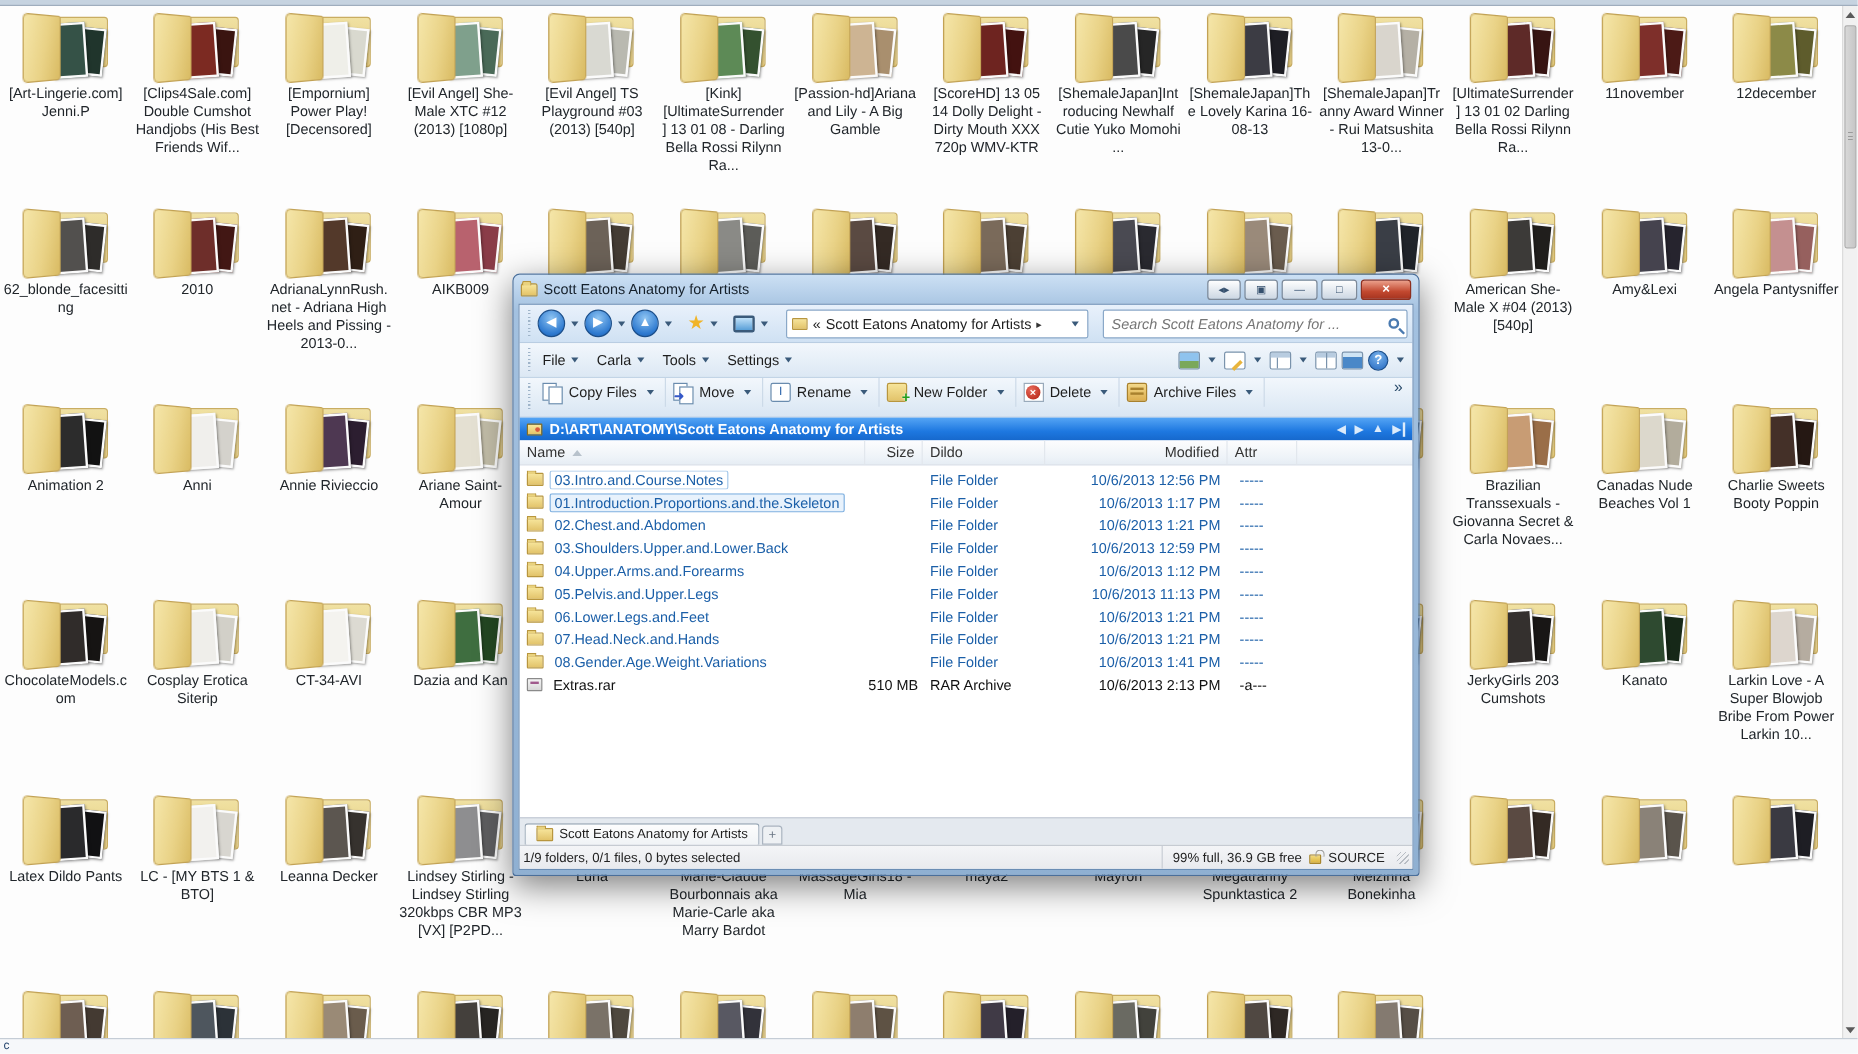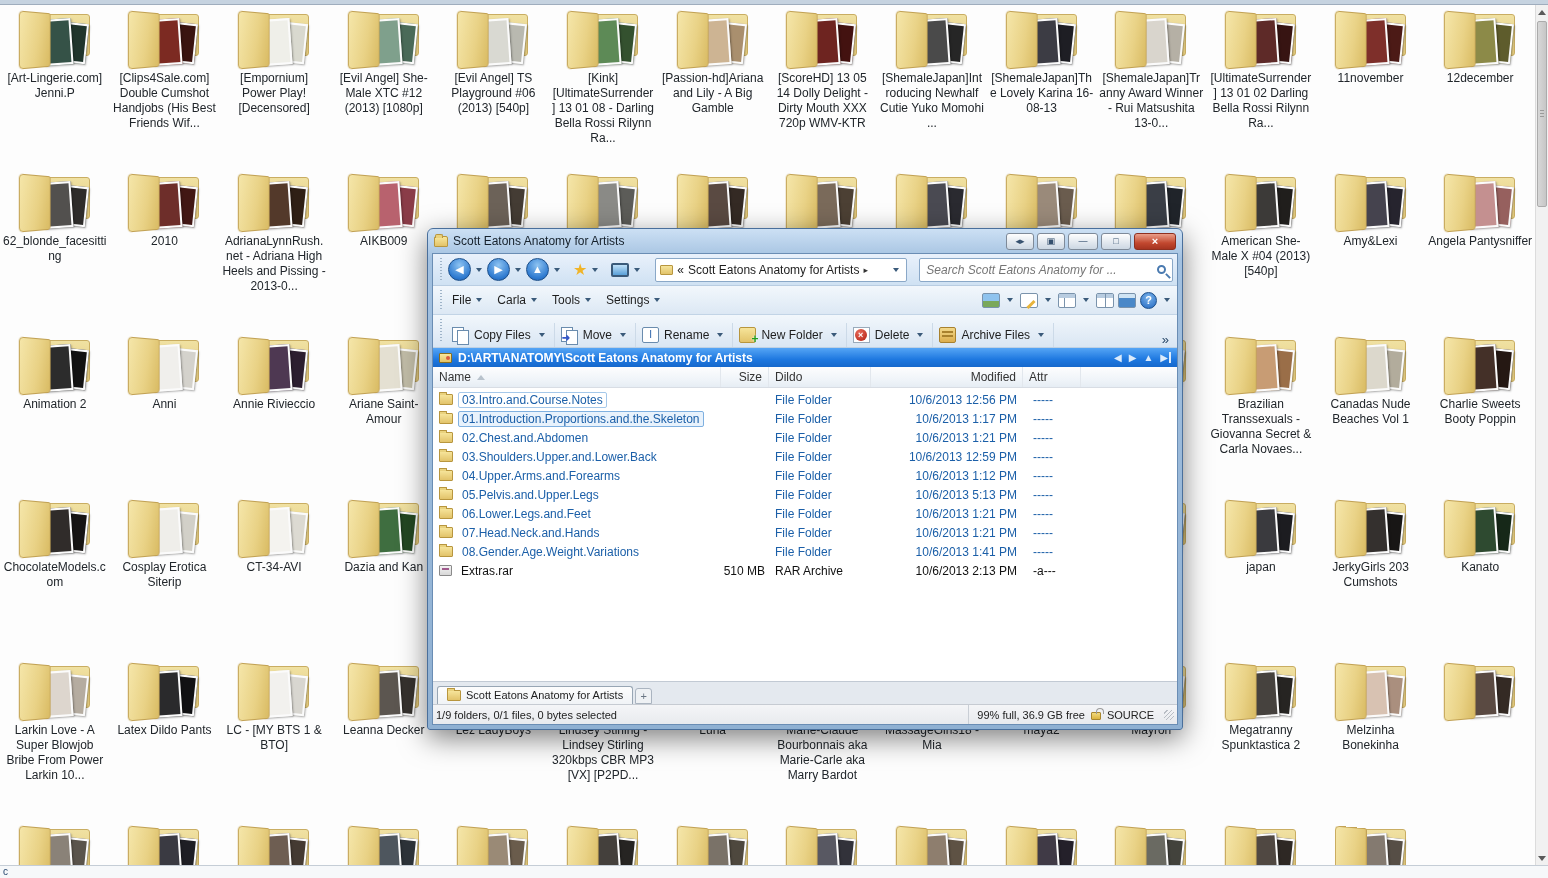--- a/index.html
+++ b/index.html
@@ -104,21 +104,21 @@
   .mi-pane1::before { content:""; position:absolute; left:0; top:0; right:0; height:4px; background:#b8cce0; }
   .mi-pane1::after { content:""; position:absolute; left:5px; top:4px; bottom:0; width:1px; background:#7a93ac; }
   .mi-pane2::before { content:""; position:absolute; left:0; top:0; right:0; height:4px; background:#b8cce0; }
   .mi-pane2::after { content:""; position:absolute; left:8px; top:0; bottom:0; width:1px; background:#7a93ac; }
   .mi-prev { background:linear-gradient(#cfe4f4 30%,#4a88c8 30% 100%); }
   .mi-help { width:17px; height:17px; border-radius:50%; border:1px solid #1c4f8a; color:#fff;
              background:radial-gradient(circle at 50% 30%,#7ab4ec,#2468c0); font-size:11px;
              font-weight:bold; text-align:center; line-height:15px; }
 
   .toolbar { height:33px; background:linear-gradient(#f2f7fc,#d9e6f3); border-bottom:1px solid #bed1e4;
-             display:flex; align-items:flex-end; padding:0 4px; font-size:12px; color:#1e1e1e; flex:none; }
+             display:flex; align-items:flex-start; padding:0 4px; font-size:12px; color:#1e1e1e; flex:none; }
   .tb-btn { display:flex; align-items:center; gap:5px; padding:4px 6px; border-right:1px solid #ccdae8; }
   .tb-ic { width:17px; height:16px; position:relative; flex:none; }
   .ic-copy::before, .ic-copy::after, .ic-move::before, .ic-move::after {
       content:""; position:absolute; width:10px; height:13px; background:#fff; border:1px solid #6a8cae; }
   .ic-copy::before, .ic-move::before { left:0; top:0; }
   .ic-copy::after,  .ic-move::after  { left:5px; top:3px; }
   .ic-move .ovl { position:absolute; z-index:2; left:1px; top:5px; color:#3558c8; font-size:10px; font-weight:bold; }
   .ic-rename { background:#fff; border:1px solid #6a8cae; border-radius:2px; }
   .ic-rename .ovl { position:absolute; left:0; right:0; top:1px; text-align:center; font-size:10px; color:#2a62aa; }
   .ic-newfolder { background:linear-gradient(#f6e49a,#e2c36a); border:1px solid #b8963e; border-radius:2px; }
@@ -236,21 +236,21 @@
     </span>
     <span class="dt-label">[Evil Angel] She-Male XTC #12 (2013) [1080p]</span>
   </div>
       <div class="dt-item">
     <span class="folder">
       <span class="f-flap"></span>
       <span class="photo p2" style="background: rgb(185, 185, 176);"></span>
       <span class="photo p1" style="background: rgb(217, 217, 210);"></span>
       <span class="f-slab"></span>
     </span>
-    <span class="dt-label">[Evil Angel] TS Playground #06 (2013) [540p]</span>
+    <span class="dt-label">[Evil Angel] TS Playground #03 (2013) [540p]</span>
   </div>
       <div class="dt-item">
     <span class="folder">
       <span class="f-flap"></span>
       <span class="photo p2" style="background: rgb(52, 81, 47);"></span>
       <span class="photo p1" style="background: rgb(93, 138, 86);"></span>
       <span class="f-slab"></span>
     </span>
     <span class="dt-label">[Kink][UltimateSurrender] 13 01 08 - Darling Bella Rossi Rilynn Ra...</span>
   </div>
@@ -673,29 +673,20 @@
       <span class="f-flap"></span>
       <span class="photo p2" style="background: rgb(38, 38, 44);"></span>
       <span class="photo p1" style="background: rgb(66, 66, 74);"></span>
       <span class="f-slab"></span>
     </span>
     <span class="dt-label"></span>
   </div>
       <div class="dt-item">
     <span class="folder">
       <span class="f-flap"></span>
-      <span class="photo p2" style="background: rgb(28, 28, 32);"></span>
-      <span class="photo p1" style="background: rgb(58, 58, 62);"></span>
-      <span class="f-slab"></span>
-    </span>
-    <span class="dt-label">japan</span>
-  </div>
-      <div class="dt-item">
-    <span class="folder">
-      <span class="f-flap"></span>
       <span class="photo p2" style="background: rgb(24, 22, 21);"></span>
       <span class="photo p1" style="background: rgb(52, 48, 46);"></span>
       <span class="f-slab"></span>
     </span>
     <span class="dt-label">JerkyGirls 203 Cumshots</span>
   </div>
       <div class="dt-item">
     <span class="folder">
       <span class="f-flap"></span>
       <span class="photo p2" style="background: rgb(22, 40, 24);"></span>
@@ -732,29 +723,20 @@
     <span class="dt-label">LC - [MY BTS 1 &amp; BTO]</span>
   </div>
       <div class="dt-item">
     <span class="folder">
       <span class="f-flap"></span>
       <span class="photo p2" style="background: rgb(54, 50, 46);"></span>
       <span class="photo p1" style="background: rgb(92, 86, 80);"></span>
       <span class="f-slab"></span>
     </span>
     <span class="dt-label">Leanna Decker</span>
-  </div>
-      <div class="dt-item">
-    <span class="folder">
-      <span class="f-flap"></span>
-      <span class="photo p2" style="background: rgb(184, 176, 164);"></span>
-      <span class="photo p1" style="background: rgb(222, 216, 208);"></span>
-      <span class="f-slab"></span>
-    </span>
-    <span class="dt-label">Lez LadyBoys</span>
   </div>
       <div class="dt-item">
     <span class="folder">
       <span class="f-flap"></span>
       <span class="photo p2" style="background: rgb(94, 94, 96);"></span>
       <span class="photo p1" style="background: rgb(142, 142, 144);"></span>
       <span class="f-slab"></span>
     </span>
     <span class="dt-label">Lindsey Stirling - Lindsey Stirling 320kbps CBR MP3 [VX] [P2PD...</span>
   </div>
@@ -1157,21 +1139,21 @@
     <span class="cell-mod">10/6/2013  1:12 PM</span>
     <span class="cell-attr">-----</span>
   </div>
         <div class="row">
     <span class="cell-name">
       <span class="mini-folder"></span>
       <span class="namebox">05.Pelvis.and.Upper.Legs</span>
     </span>
     <span class="cell-size"></span>
     <span class="cell-type">File Folder</span>
-    <span class="cell-mod">10/6/2013  5:13 PM</span>
+    <span class="cell-mod">10/6/2013  11:13 PM</span>
     <span class="cell-attr">-----</span>
   </div>
         <div class="row">
     <span class="cell-name">
       <span class="mini-folder"></span>
       <span class="namebox">06.Lower.Legs.and.Feet</span>
     </span>
     <span class="cell-size"></span>
     <span class="cell-type">File Folder</span>
     <span class="cell-mod">10/6/2013  1:21 PM</span>

